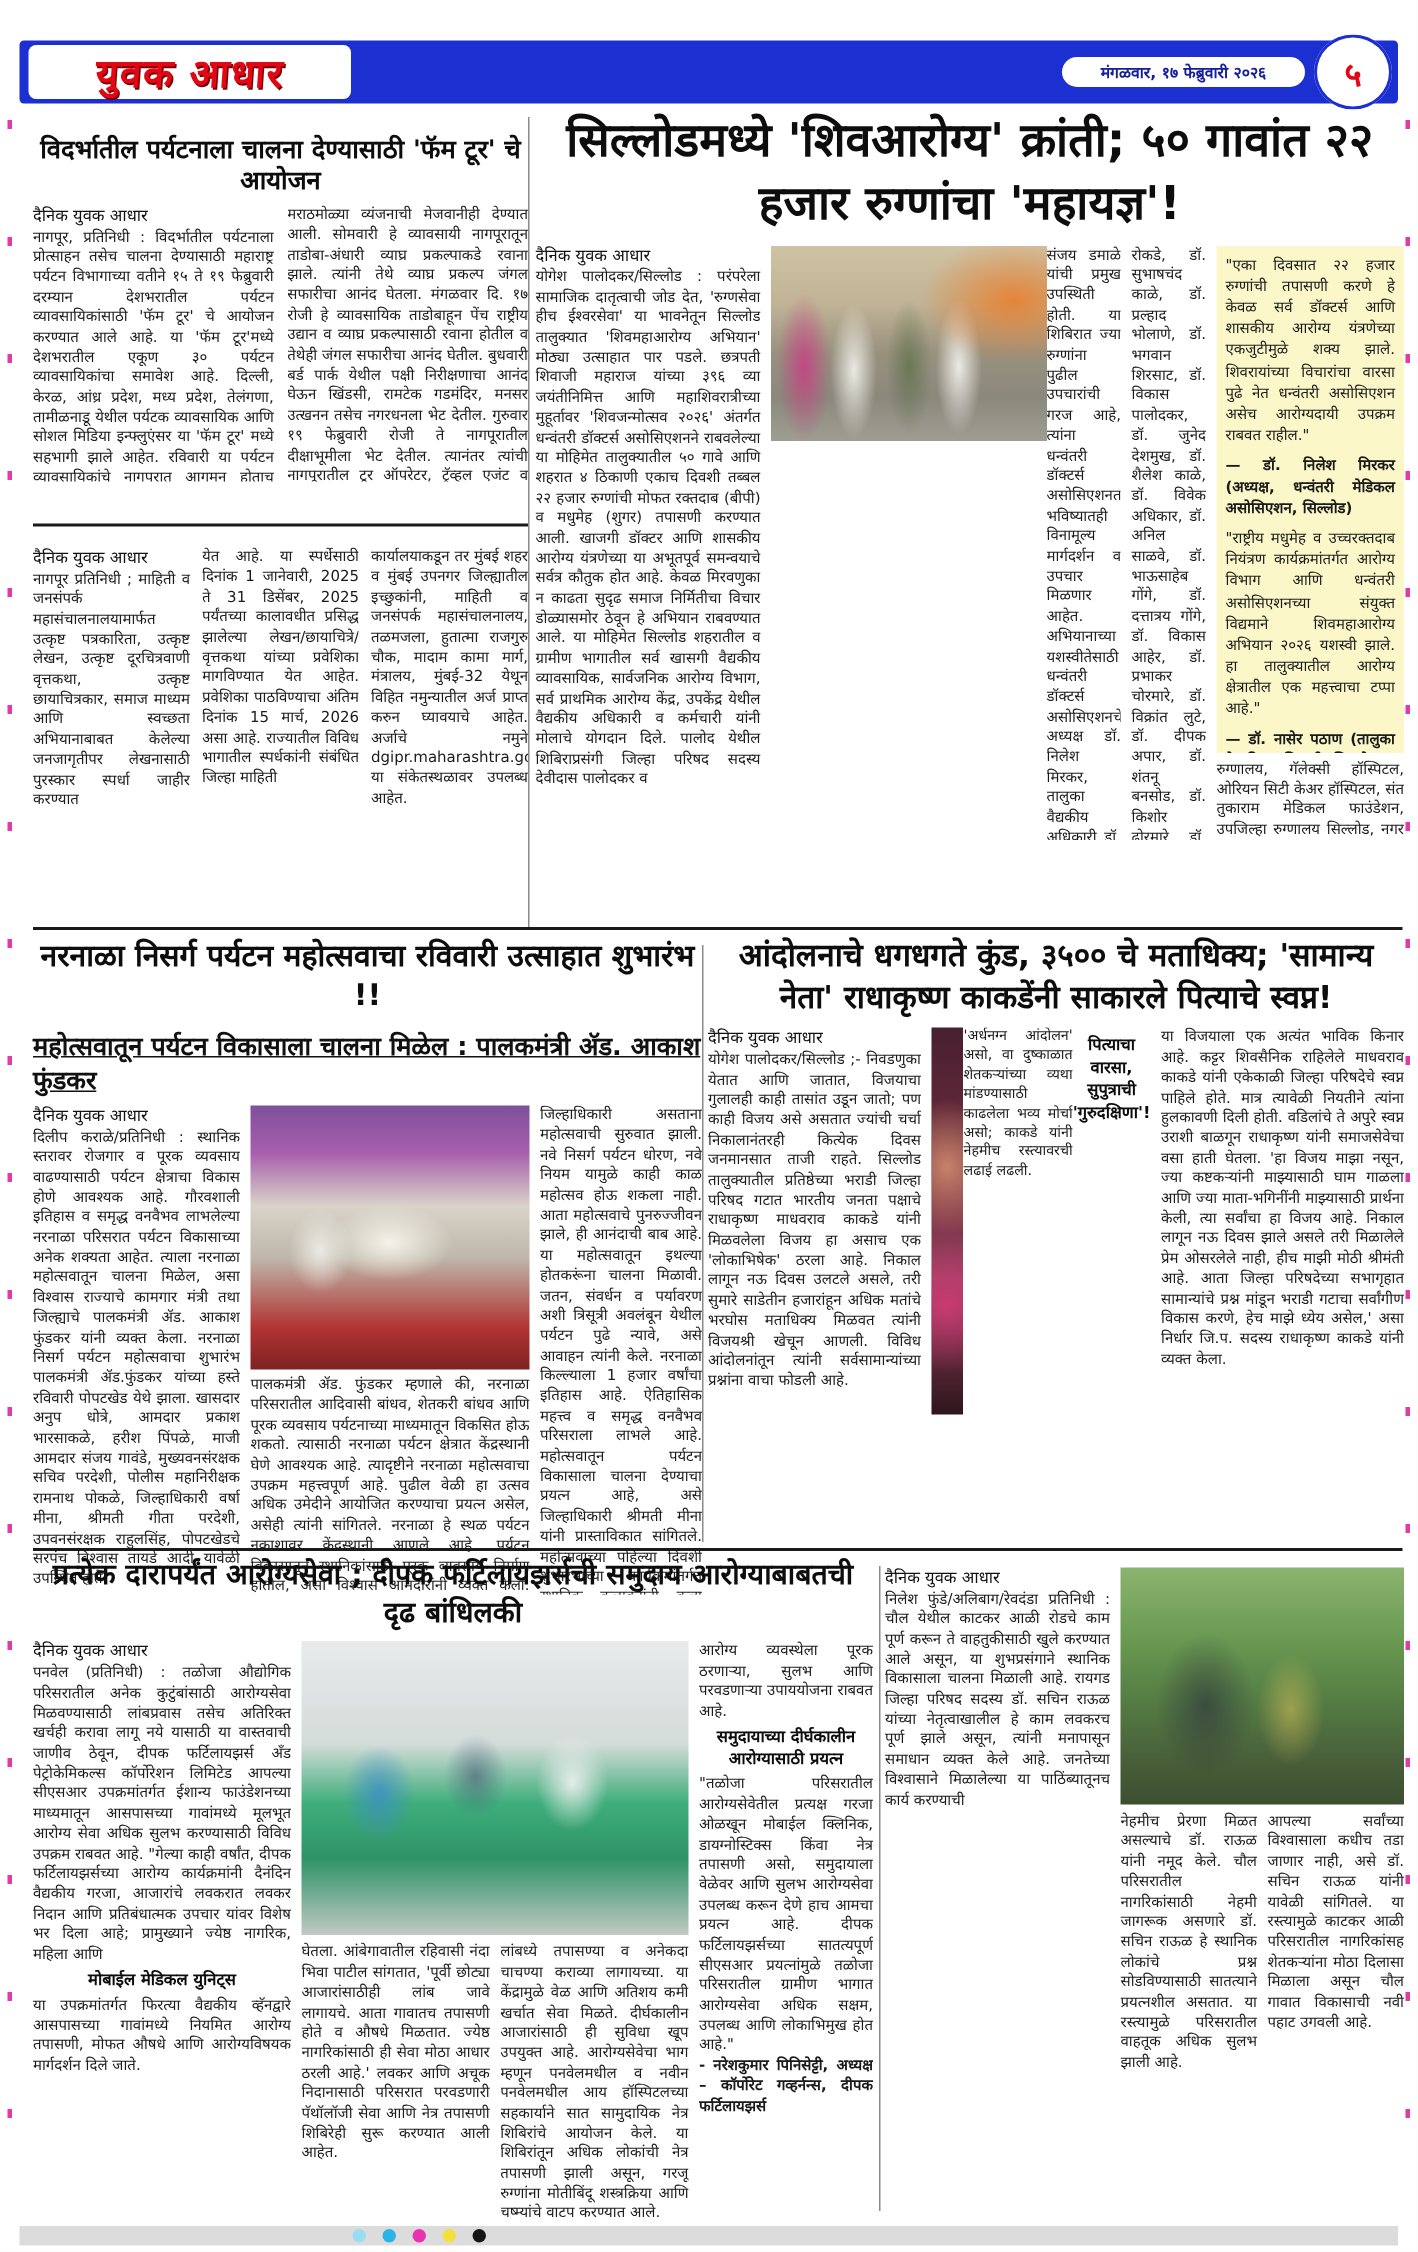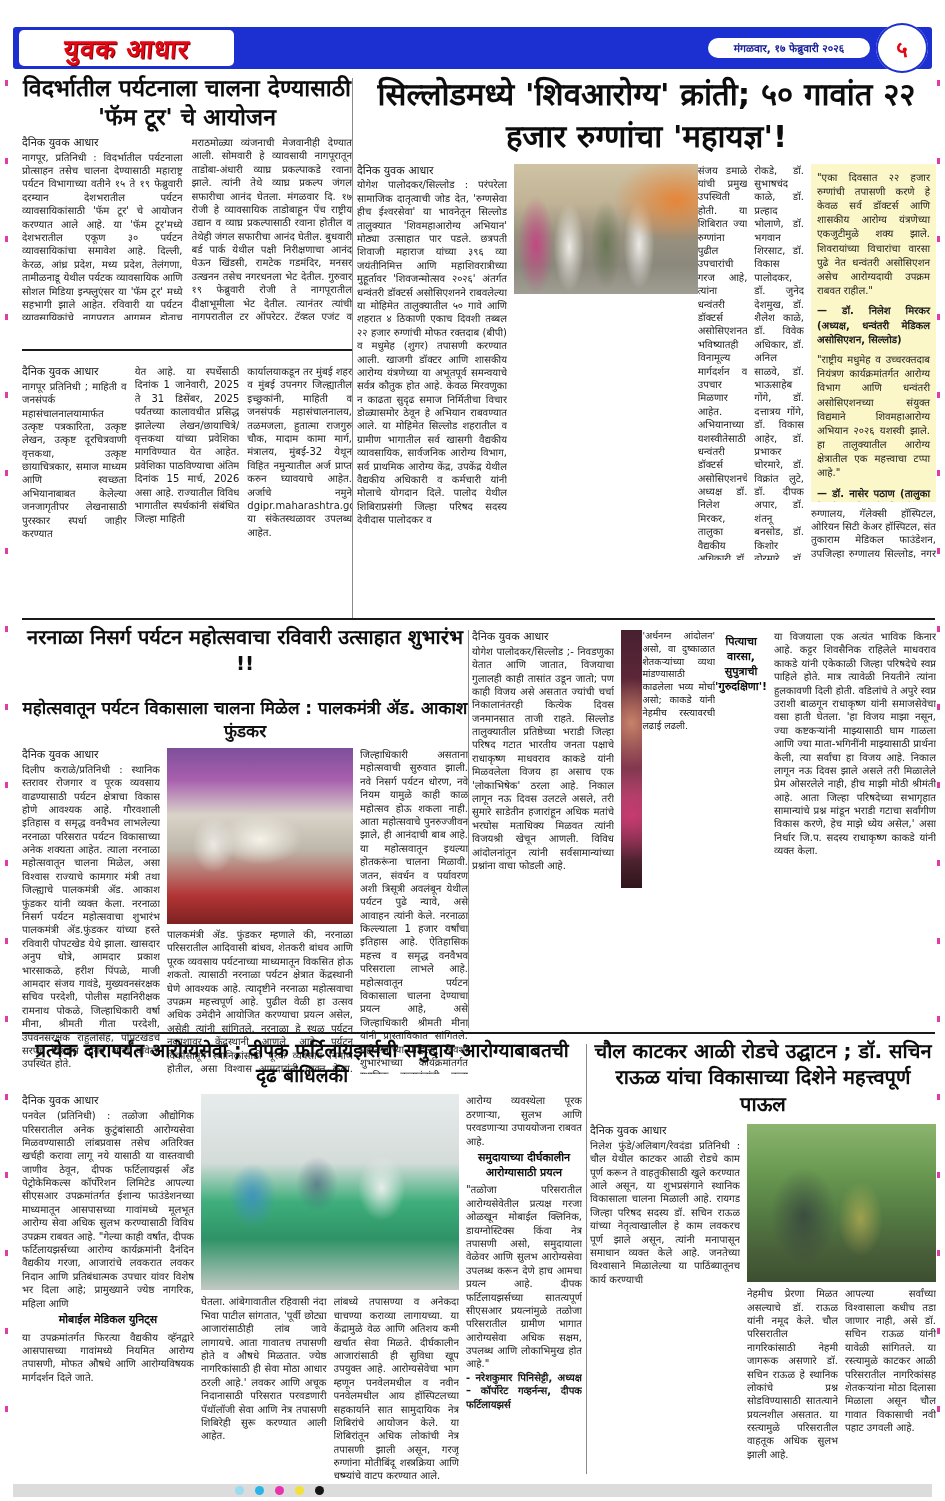--- a/index.html
+++ b/index.html
@@ -29,21 +29,21 @@
   .col { font-size:10px; line-height:1.34; color:#1b1b1b; text-align:justify; overflow:hidden; }
   .crosshead { font-weight:800; font-size:11px; text-align:center; margin:3px 0; color:#0d0d0d; }
   .attrib { font-weight:bold; }
   .photo { width:100%; }
 
   .vline { position:absolute; width:1px; background:#8a8a8a; }
   .hline { position:absolute; height:2px; background:#1a1a1a; }
 
   
   #a1 { position:absolute; left:22px; top:74px; width:330px; }
-  #a1 .hl { font-size:23px; line-height:1.26; }
+  #a1 .hl { font-size:17px; line-height:1.26;margin-top:16px; }
   #a1 .body { display:flex; gap:9px; height:184px; margin-top:4px; }
   #a1 .col { flex:1; }
 
   
   #a2 { position:absolute; left:22px; top:349px; width:330px; border-top:2px solid #1a1a1a; padding-top:8px; }
   #a2 .hl { font-size:20px; line-height:1.3; }
   #a2 .body { display:flex; gap:8px; height:183px; margin-top:6px; }
   #a2 .col { flex:1; }
 
   
@@ -66,21 +66,21 @@
   .m-centertext .col { flex:1; }
   .m-right { width:125px; display:flex; flex-direction:column; }
   .quote-box { background:#fbf7c8; padding:7px 6px; font-size:10px; line-height:1.42; color:#1b1b1b;
                text-align:justify; overflow:hidden; height:338px; }
   .quote-box p { margin-bottom:6px; }
   .under-quote { margin-top:5px; flex:1; }
 
   
   #a4 { position:absolute; left:22px; top:624px; width:446px; }
   #a4 .hl { font-size:20px; line-height:1.3; }
-  #a4 .subhl { font-size:17px; font-weight:700; text-align:center; margin-top:20px; color:#111; }
+  #a4 .subhl { font-size:17px; font-weight:700; margin-top:9px; color:#111;text-decoration:underline; }
   #a4 .body { display:flex; gap:7px; height:326px; margin-top:6px; }
   .n-col1 { width:138px; } .n-center { width:186px; display:flex; flex-direction:column; } .n-col3 { flex:1; }
   .n-photo { height:176px; margin-bottom:4px;
     background:
       radial-gradient(60px 36px at 50% 52%, rgba(250,248,240,.9), transparent 70%),
       radial-gradient(30px 40px at 25% 55%, rgba(245,245,240,.8), transparent 70%),
       linear-gradient(180deg,#7e4f9a 0%,#a85fae 18%,#d9d3c9 38%,#bdb6a9 58%,#b23434 84%,#7e2222 100%); }
 
   
   #a5 { position:absolute; left:472px; top:624px; width:464px; }
@@ -209,20 +209,21 @@
         <div class="n-photo photo"></div>
         <div class="col" style="flex:1">पालकमंत्री ॲड. फुंडकर म्हणाले की, नरनाळा परिसरातील आदिवासी बांधव, शेतकरी बांधव आणि पूरक व्यवसाय पर्यटनाच्या माध्यमातून विकसित होऊ शकतो. त्यासाठी नरनाळा पर्यटन क्षेत्रात केंद्रस्थानी घेणे आवश्यक आहे. त्यादृष्टीने नरनाळा महोत्सवाचा उपक्रम महत्त्वपूर्ण आहे. पुढील वेळी हा उत्सव अधिक उमेदीने आयोजित करण्याचा प्रयत्न असेल, असेही त्यांनी सांगितले. नरनाळा हे स्थळ पर्यटन नकाशावर केंद्रस्थानी आणले आहे. पर्यटन विकासातून स्थानिकांसाठी पूरक व्यवसाय निर्माण होतील, असा विश्वास आमदारांनी व्यक्त केला. आमदार श्री. भारसाकळे यांनीही मनोगत व्यक्त केले. श्री. परदेशी म्हणाले की, मी</div>
       </div>
       <div class="n-col3 col">जिल्हाधिकारी असताना महोत्सवाची सुरुवात झाली. नवे निसर्ग पर्यटन धोरण, नवे नियम यामुळे काही काळ महोत्सव होऊ शकला नाही. आता महोत्सवाचे पुनरुज्जीवन झाले, ही आनंदाची बाब आहे. या महोत्सवातून इथल्या होतकरूंना चालना मिळावी. जतन, संवर्धन व पर्यावरण अशी त्रिसूत्री अवलंबून येथील पर्यटन पुढे न्यावे, असे आवाहन त्यांनी केले. नरनाळा किल्ल्याला 1 हजार वर्षांचा इतिहास आहे. ऐतिहासिक महत्त्व व समृद्ध वनवैभव परिसराला लाभले आहे. महोत्सवातून पर्यटन विकासाला चालना देण्याचा प्रयत्न आहे, असे जिल्हाधिकारी श्रीमती मीना यांनी प्रास्ताविकात सांगितले. महोत्सवाच्या पहिल्या दिवशी शुभारंभाच्या कार्यक्रमांतर्गत स्थानिक कलावंतांनी कला सादर केली. महोत्सवाला मोठ्या संख्येने प्रेक्षक उपस्थित होते.</div>
     </div>
   </div>
 
   <div class="vline" style="left:468px; top:630px; height:398px;"></div>
 
   <div id="a5">
+    <div class="hl">आंदोलनाचे धगधगते कुंड, ३५०० चे मताधिक्य; 'सामान्य नेता' राधाकृष्ण काकडेंनी साकारले पित्याचे स्वप्न!</div>
     <div class="body">
       <div class="k-col1 col">
         <span class="byl">दैनिक युवक आधार</span><br>
         <span>योगेश पालोदकर/सिल्लोड ;- निवडणुका येतात आणि जातात, विजयाचा गुलालही काही तासांत उडून जातो; पण काही विजय असे असतात ज्यांची चर्चा निकालानंतरही कित्येक दिवस जनमानसात ताजी राहते. सिल्लोड तालुक्यातील प्रतिष्ठेच्या भराडी जिल्हा परिषद गटात भारतीय जनता पक्षाचे राधाकृष्ण माधवराव काकडे यांनी मिळवलेला विजय हा असाच एक 'लोकाभिषेक' ठरला आहे. निकाल लागून नऊ दिवस उलटले असले, तरी सुमारे साडेतीन हजारांहून अधिक मतांचे भरघोस मताधिक्य मिळवत त्यांनी विजयश्री खेचून आणली. विविध आंदोलनांतून त्यांनी सर्वसामान्यांच्या प्रश्नांना वाचा फोडली आहे.</span>
       </div>
       <div class="k-center">
         <div class="k-photo photo"></div>
         <div class="k-caption">'अर्धनग्न आंदोलन' असो, वा दुष्काळात शेतकऱ्यांच्या व्यथा मांडण्यासाठी काढलेला भव्य मोर्चा असो; काकडे यांनी नेहमीच रस्त्यावरची लढाई लढली.</div>
         <div class="crosshead">पित्याचा वारसा, सुपुत्राची 'गुरुदक्षिणा'!</div>
       </div>
@@ -253,21 +254,20 @@
         <div class="crosshead">समुदायाच्या दीर्घकालीन आरोग्यासाठी प्रयत्न</div>
         <span>"तळोजा परिसरातील आरोग्यसेवेतील प्रत्यक्ष गरजा ओळखून मोबाईल क्लिनिक, डायग्नोस्टिक्स किंवा नेत्र तपासणी असो, समुदायाला वेळेवर आणि सुलभ आरोग्यसेवा उपलब्ध करून देणे हाच आमचा प्रयत्न आहे. दीपक फर्टिलायझर्सच्या सातत्यपूर्ण सीएसआर प्रयत्नांमुळे तळोजा परिसरातील ग्रामीण भागात आरोग्यसेवा अधिक सक्षम, उपलब्ध आणि लोकाभिमुख होत आहे."</span>
         <div class="attrib" style="margin-top:0;">- नरेशकुमार पिनिसेट्टी, अध्यक्ष – कॉर्पोरेट गव्हर्नन्स, दीपक फर्टिलायझर्स</div>
       </div>
     </div>
   </div>
 
   <div class="vline" style="left:586px; top:1044px; height:430px;"></div>
 
   <div id="a7">
-    <div class="hl">चौल काटकर आळी रोडचे उद्घाटन ; डॉ. सचिन राऊळ यांचा विकासाच्या दिशेने महत्त्वपूर्ण पाऊल</div>
     <div class="body">
       <div class="c-col1 col">
         <span class="byl">दैनिक युवक आधार</span><br>
         <span>निलेश फुंडे/अलिबाग/रेवदंडा प्रतिनिधी : चौल येथील काटकर आळी रोडचे काम पूर्ण करून ते वाहतुकीसाठी खुले करण्यात आले असून, या शुभप्रसंगाने स्थानिक विकासाला चालना मिळाली आहे. रायगड जिल्हा परिषद सदस्य डॉ. सचिन राऊळ यांच्या नेतृत्वाखालील हे काम लवकरच पूर्ण झाले असून, त्यांनी मनापासून समाधान व्यक्त केले आहे. जनतेच्या विश्वासाने मिळालेल्या या पाठिंब्यातूनच कार्य करण्याची</span>
       </div>
       <div class="c-right">
         <div class="c-photo photo"></div>
         <div class="c-lower">
           <div class="col">नेहमीच प्रेरणा मिळत असल्याचे डॉ. राऊळ यांनी नमूद केले. चौल परिसरातील नागरिकांसाठी नेहमी जागरूक असणारे डॉ. सचिन राऊळ हे स्थानिक लोकांचे प्रश्न सोडविण्यासाठी सातत्याने प्रयत्नशील असतात. या रस्त्यामुळे परिसरातील वाहतूक अधिक सुलभ झाली आहे.</div>
           <div class="col">आपल्या सर्वांच्या विश्वासाला कधीच तडा जाणार नाही, असे डॉ. सचिन राऊळ यांनी यावेळी सांगितले. या रस्त्यामुळे काटकर आळी परिसरातील नागरिकांसह शेतकऱ्यांना मोठा दिलासा मिळाला असून चौल गावात विकासाची नवी पहाट उगवली आहे.</div>

